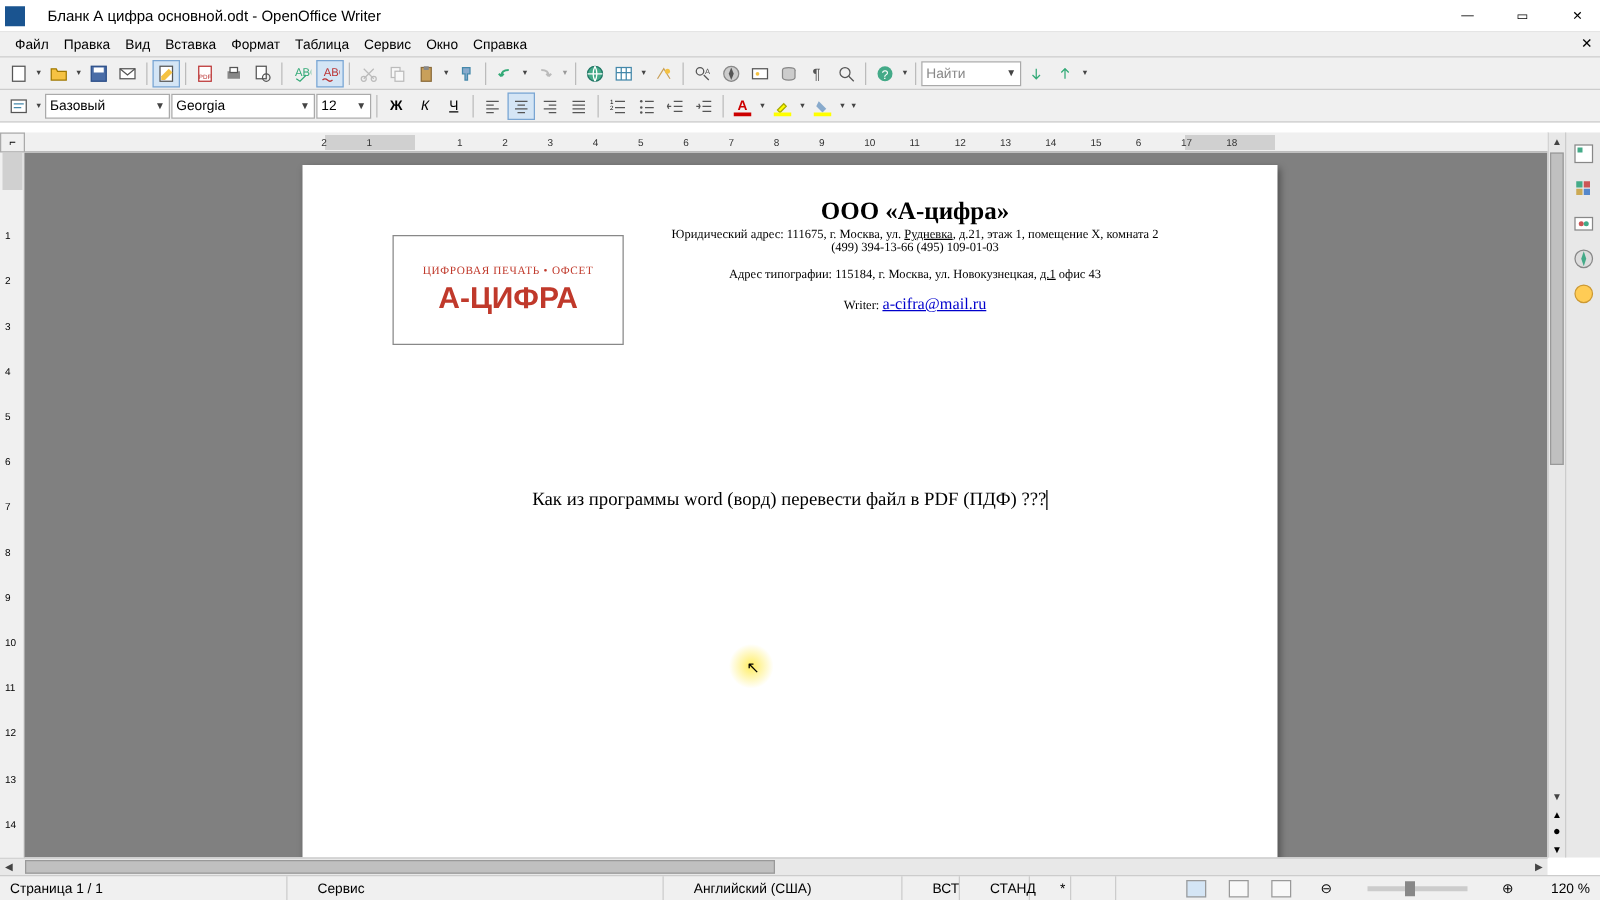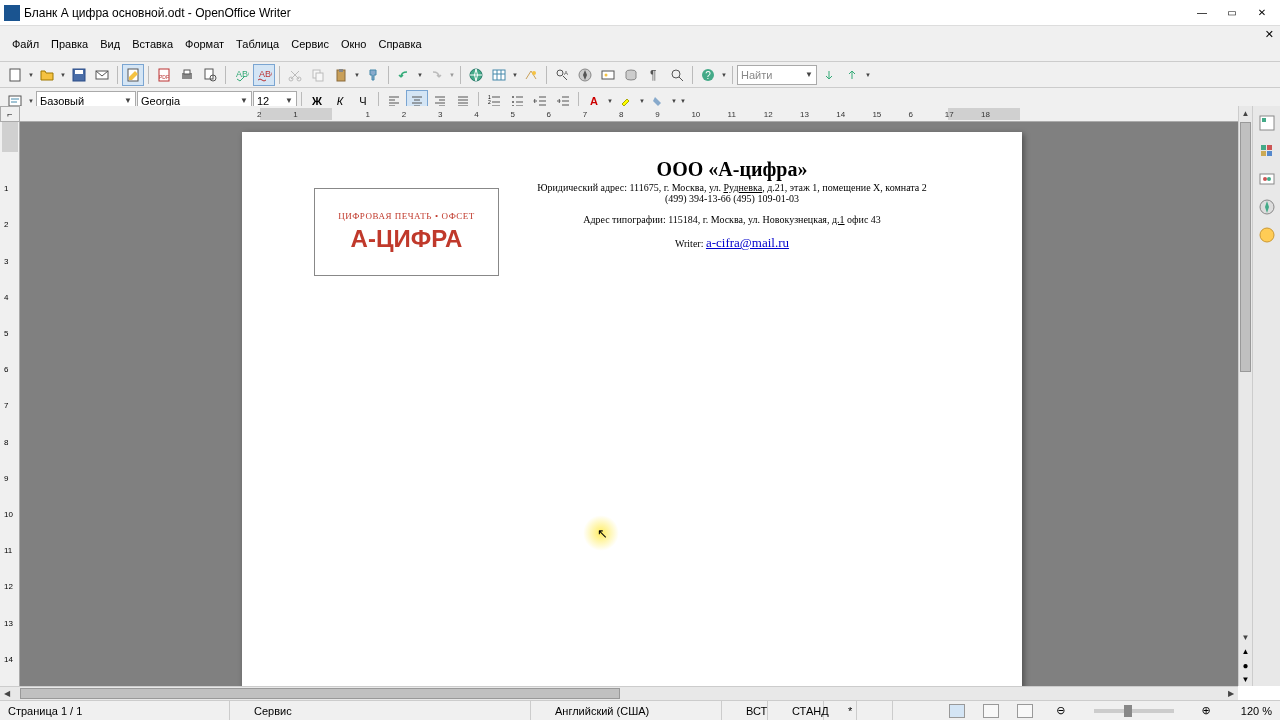--- a/index.html
+++ b/index.html
@@ -1,23 +1,23 @@
 <!DOCTYPE html>
 <html><head>
 <meta charset="utf-8">
 <style>
 * { margin: 0; padding: 0; box-sizing: border-box; }
 body { font-family: Tahoma, Arial, sans-serif; font-size: 11px; background: #fff; overflow: hidden; width: 1280px; height: 720px; position: relative; }
 
-.titlebar { height: 26px; background: #fff; display: flex; align-items: center; padding: 0 4px; border-bottom: 1px solid #ddd; }
+.titlebar { height: 26px; background: #fff; display: flex; align-items: center; padding: 0 4px; border-bottom: 1px solid #ddd; gap: 14px; }
 .titlebar .icon { width: 16px; height: 16px; margin-right: 4px; background: #1a5490; display: inline-block; }
 .titlebar .title { flex: 1; font-size: 12px; color: #000; }
 .titlebar .winbtn { width: 28px; height: 20px; display: flex; align-items: center; justify-content: center; font-size: 10px; color: #000; margin-left: 2px; }
 
-.menubar { height: 36px; background: #f0f0f0; display: flex; align-items: center; padding: 0 6px; border-bottom: 1px solid #ccc; position: relative; }
+.menubar { height: 20px; background: #f0f0f0; display: flex; align-items: center; padding: 0 6px; border-bottom: 1px solid #ccc; position: relative; }
 .menubar .menu-item { padding: 2px 6px; font-size: 11px; color: #000; cursor: default; }
 .menubar .close-doc { position: absolute; right: 6px; top: 2px; font-size: 11px; color: #000; cursor: default; }
 
 .toolbar { height: 26px; background: #f0f0f0; display: flex; align-items: center; padding: 0 4px; border-bottom: 1px solid #ccc; gap: 1px; }
 .toolbar .btn { width: 22px; height: 22px; display: flex; align-items: center; justify-content: center; border: 1px solid transparent; position: relative; }
 .toolbar .btn.active { background: #d4e5f5; border-color: #7aa5d2; }
 .toolbar .sep { width: 1px; height: 18px; background: #bbb; margin: 0 3px; }
 .toolbar .dd { width: 8px; display: flex; align-items: center; justify-content: center; font-size: 6px; color: #444; }
 .toolbar .combo { height: 20px; font-size: 11px; border: 1px solid #aaa; background: #fff; display: flex; align-items: center; padding: 0 3px; }
 .toolbar .combo .arrow { margin-left: auto; font-size: 8px; color: #444; padding-left: 4px; }
@@ -442,20 +442,23 @@
         <div class="logo-main">А-ЦИФРА</div>
       </div>
       <div class="header-block">
         <h1>ООО «А-цифра»</h1>
         <div class="addr"><span>Юридический адрес: 111675, г. Москва,  ул. </span><u>Рудневка</u><span>,  д.21, этаж 1, помещение X, комната 2</span></div>
         <div class="phone">(499) 394-13-66 (495) 109-01-03</div>
         <div class="addr2"><span>Адрес типографии: 115184, г. Москва,  ул. Новокузнецкая, </span><u>д.1</u><span> офис 43</span></div>
         <div class="email"><span>Writer: </span><a>a-cifra@mail.ru</a></div>
       </div>
     </div>
+    <div class="body-text">
+      <span>Как из программы word (ворд) перевести файл в PDF (ПДФ) ???</span><span class="cursor"></span>
+    </div>
   </div>
   <div class="cursor-highlight" style="left:563px;top:393px"></div>
   <div class="mouse-ptr" style="left:577px;top:404px">↖</div>
 </div>
 
 <div class="vscroll">
   <div class="arrow" style="top:0">▲</div>
   <div class="thumb"></div>
   <div class="arrow" style="bottom:42px">▼</div>
   <div class="navbtn" style="bottom:28px">▲</div>

